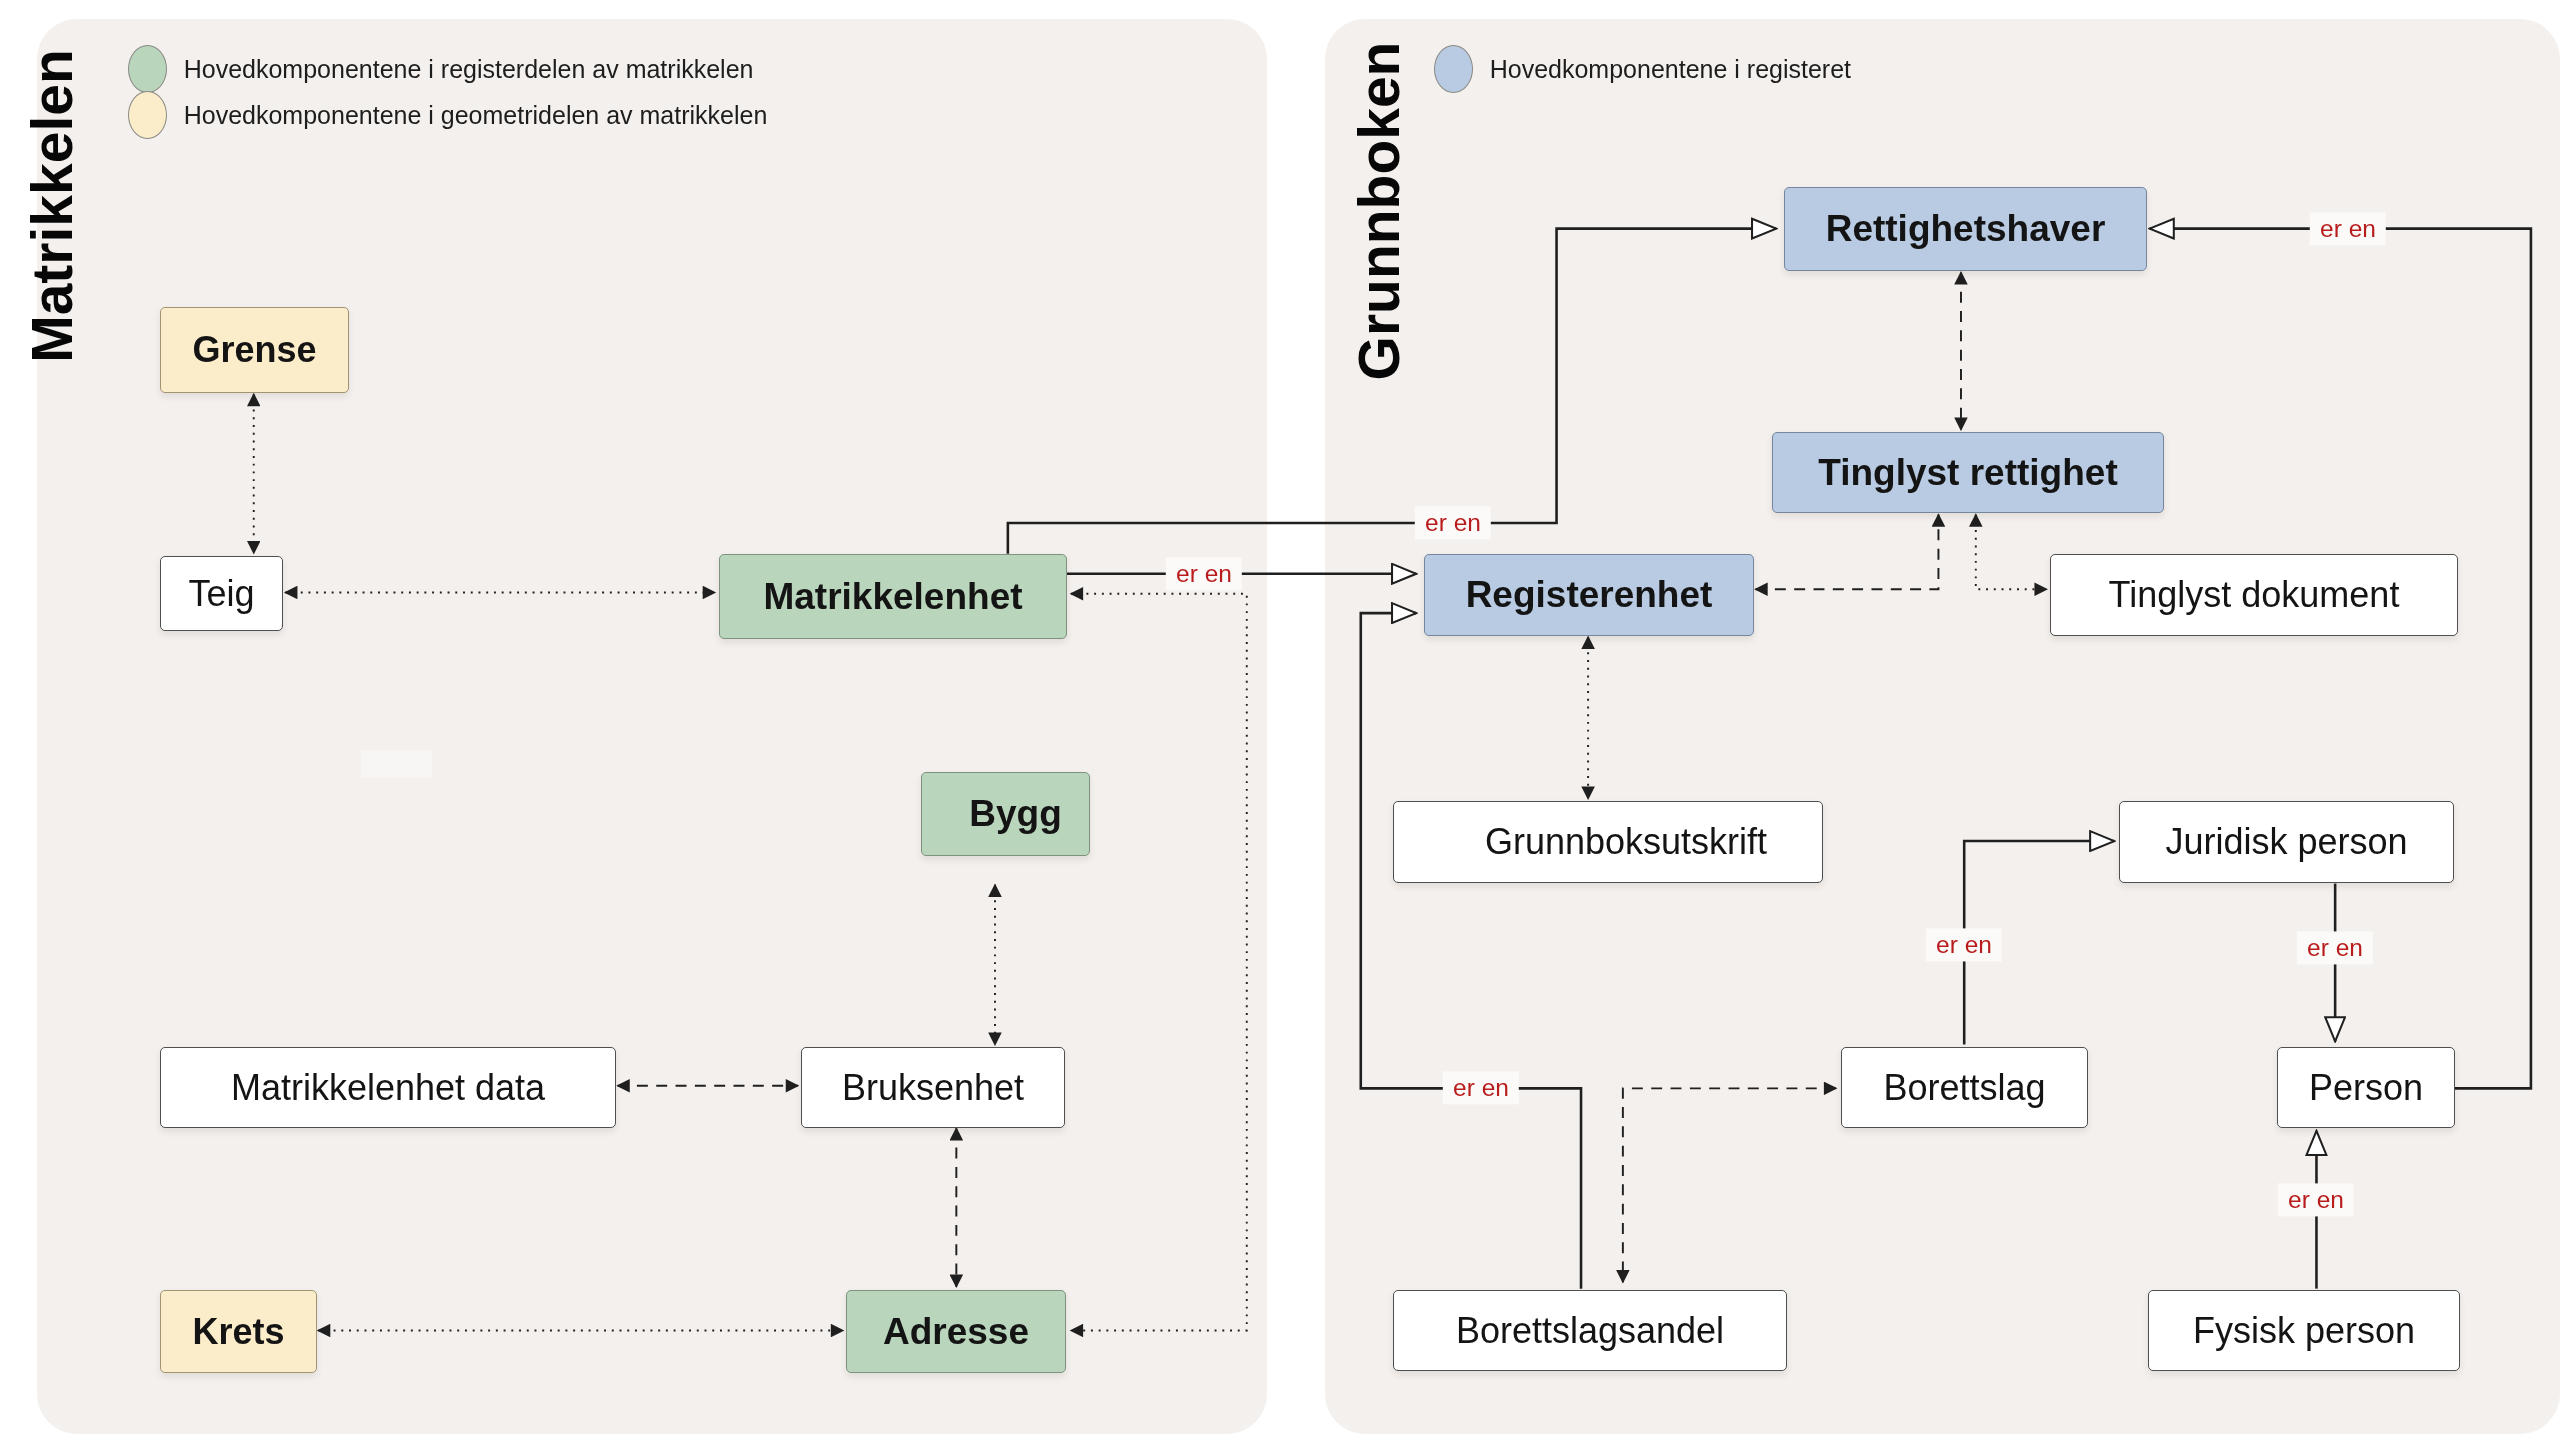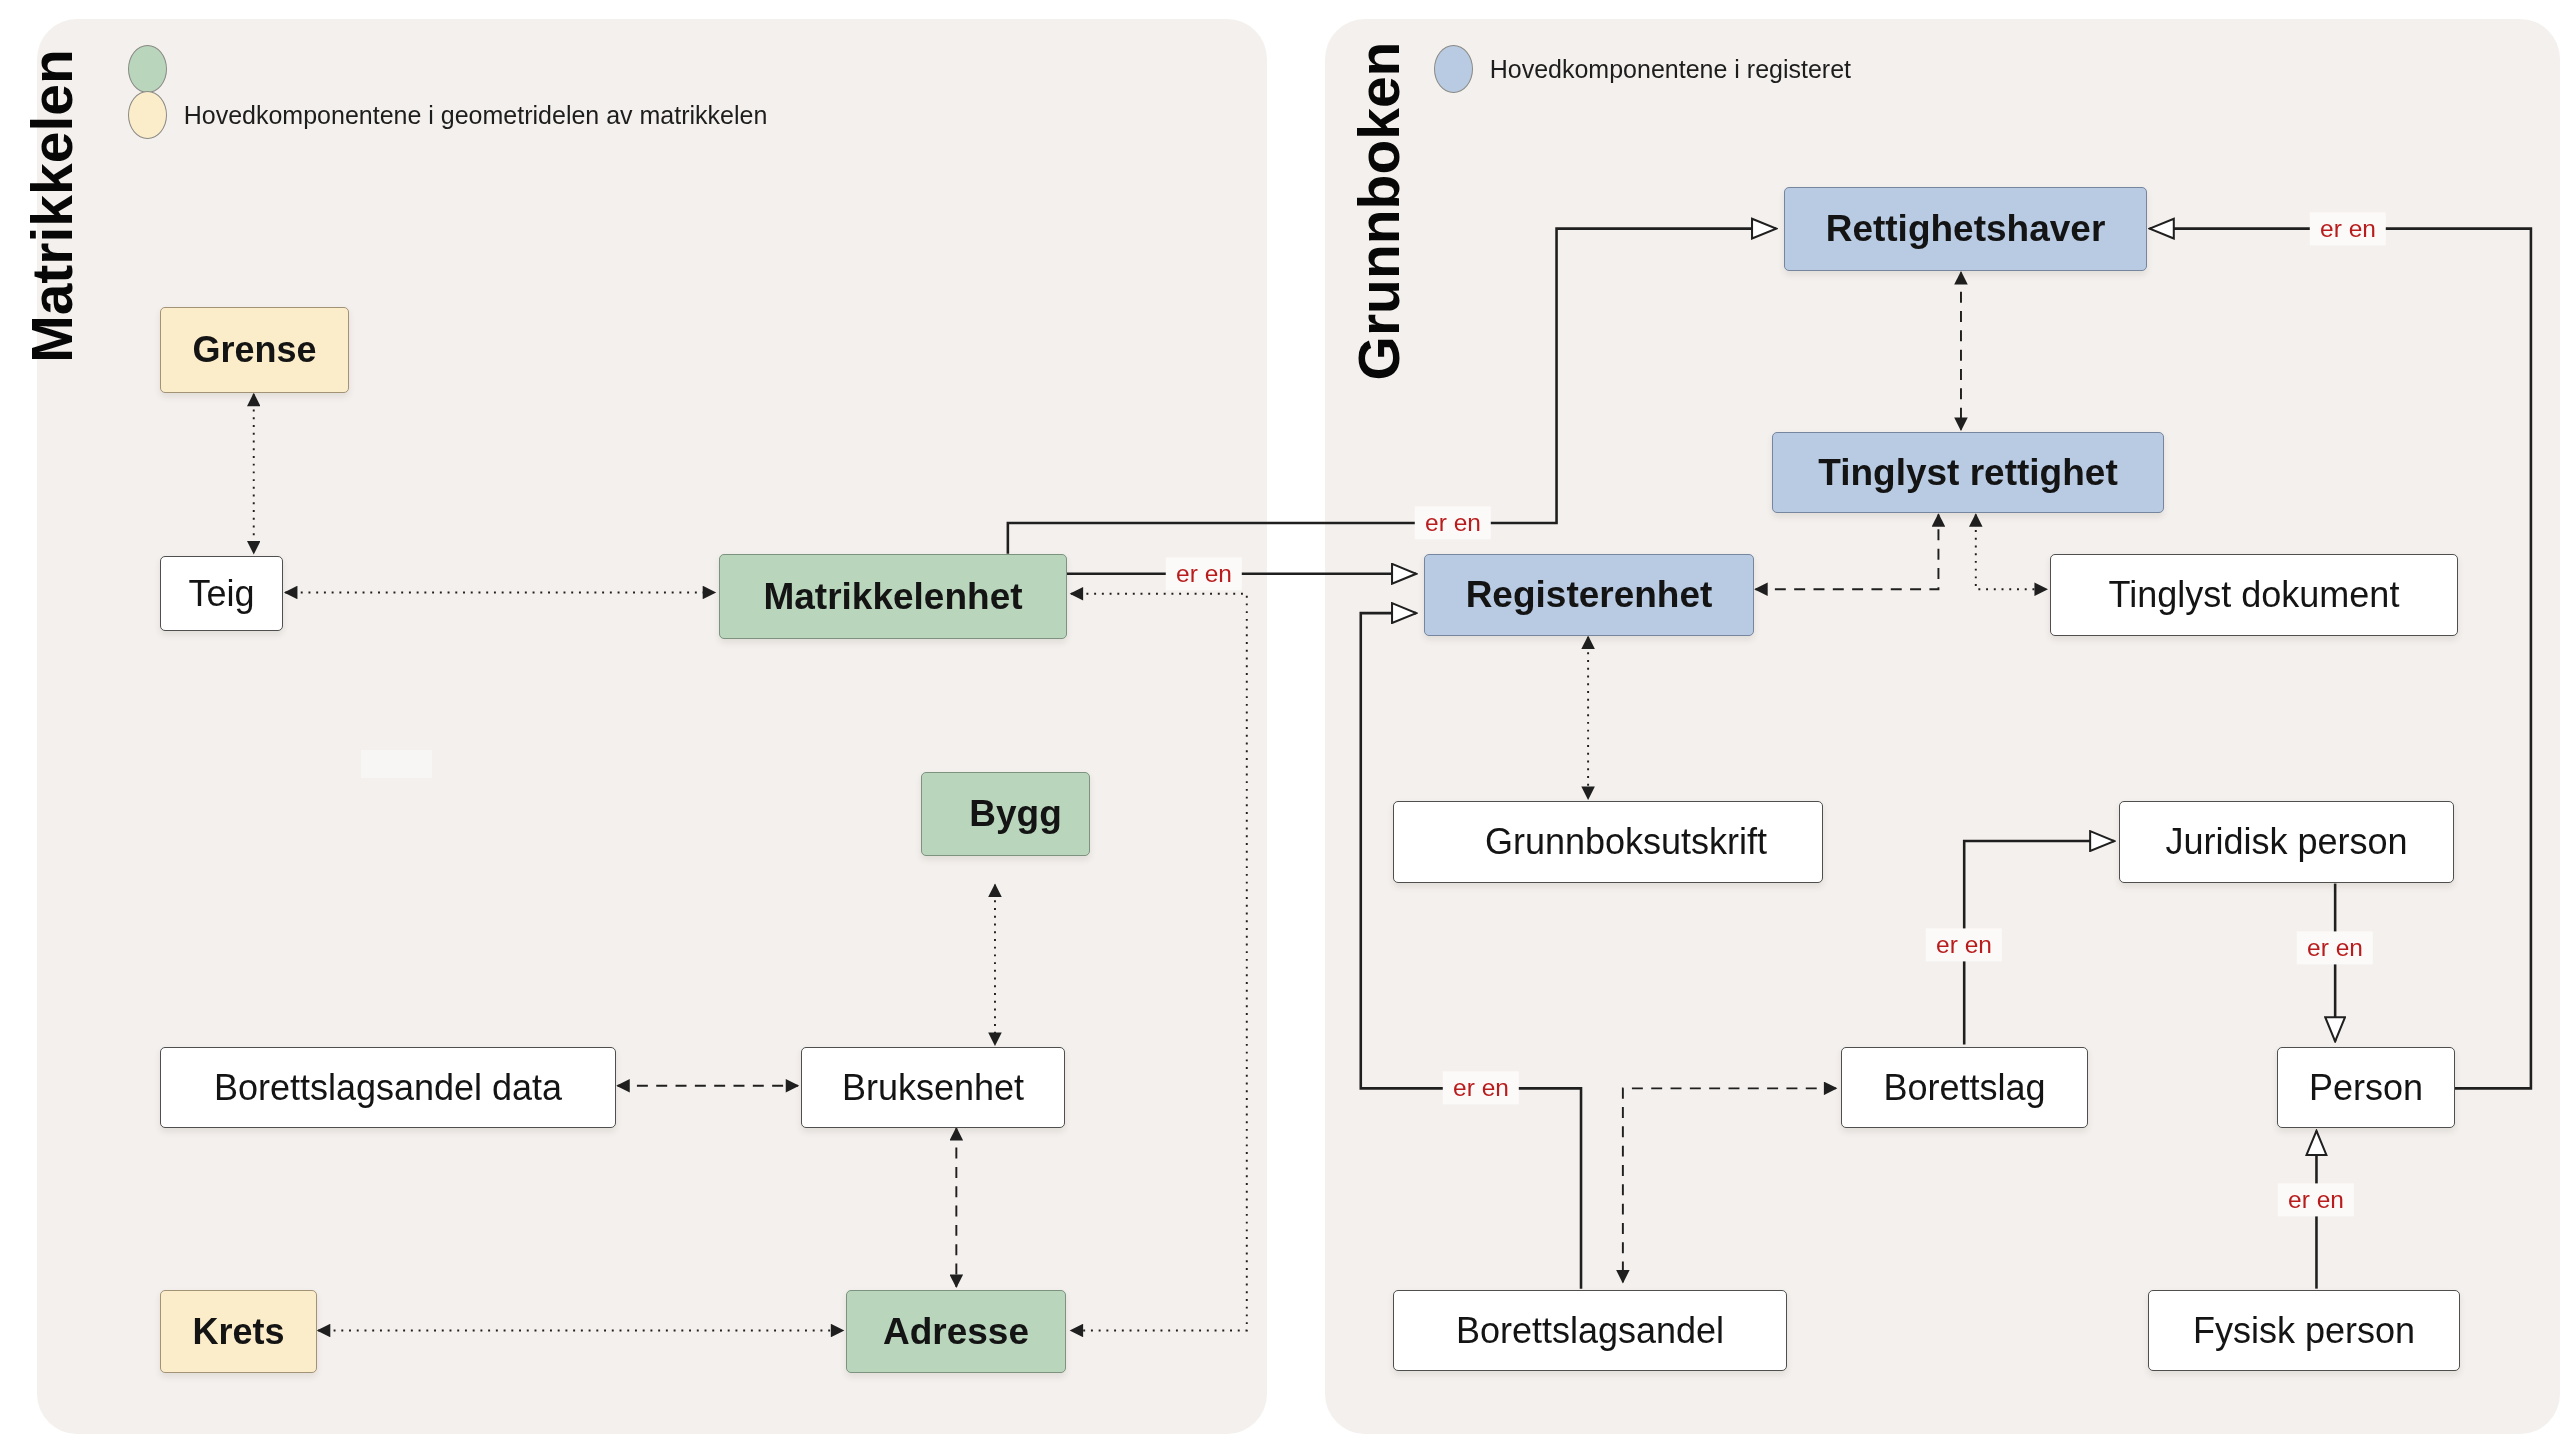--- a/index.html
+++ b/index.html
@@ -113,35 +113,36 @@
 
 <div class="vtitle" id="title-matrikkelen">
   <span>Matrikkelen</span>
 </div>
 <div class="vtitle" id="title-grunnboken">
   <span>Grunnboken</span>
 </div>
 
 <div class="legend-item" id="legend-m1">
   <div class="legend-swatch green"></div>
+  <span>Hovedkomponentene i registerdelen av matrikkelen</span>
 </div>
 <div class="legend-item" id="legend-m2">
   <div class="legend-swatch yellow"></div>
   <span>Hovedkomponentene i geometridelen av matrikkelen</span>
 </div>
 <div class="legend-item" id="legend-g1">
   <div class="legend-swatch blue"></div>
   <span>Hovedkomponentene i registeret</span>
 </div>
 
 <div class="node yellow" id="n-grense">Grense</div>
 <div class="node" id="n-teig">Teig</div>
 <div class="node green bold" id="n-matrikkelenhet">Matrikkelenhet</div>
 <div class="node green bold" id="n-bygg">Bygg</div>
-<div class="node" id="n-egenregistrerte">Borettslagsandel data</div>
+<div class="node" id="n-egenregistrerte">Matrikkelenhet data</div>
 <div class="node" id="n-bruksenhet">Bruksenhet</div>
 <div class="node yellow" id="n-krets">Krets</div>
 <div class="node green bold" id="n-adresse">Adresse</div>
 <div class="node blue bold" id="n-rettighetshaver">Rettighetshaver</div>
 <div class="node blue bold" id="n-tinglyst-rettighet">Tinglyst rettighet</div>
 <div class="node blue bold" id="n-registerenhet">Registerenhet</div>
 <div class="node" id="n-tinglyst-dokument">Tinglyst dokument</div>
 <div class="node" id="n-grunnboksutskrift">Grunnboksutskrift</div>
 <div class="node" id="n-juridisk-person">Juridisk person</div>
 <div class="node" id="n-borettslag">Borettslag</div>

